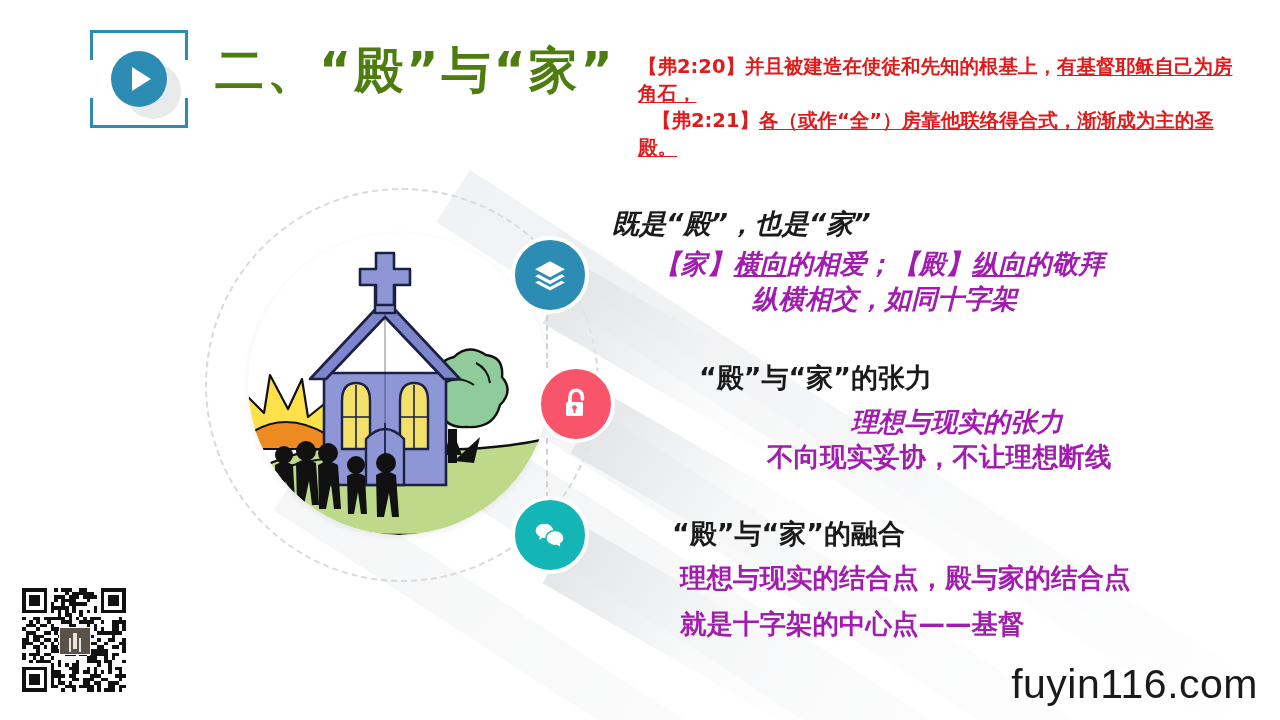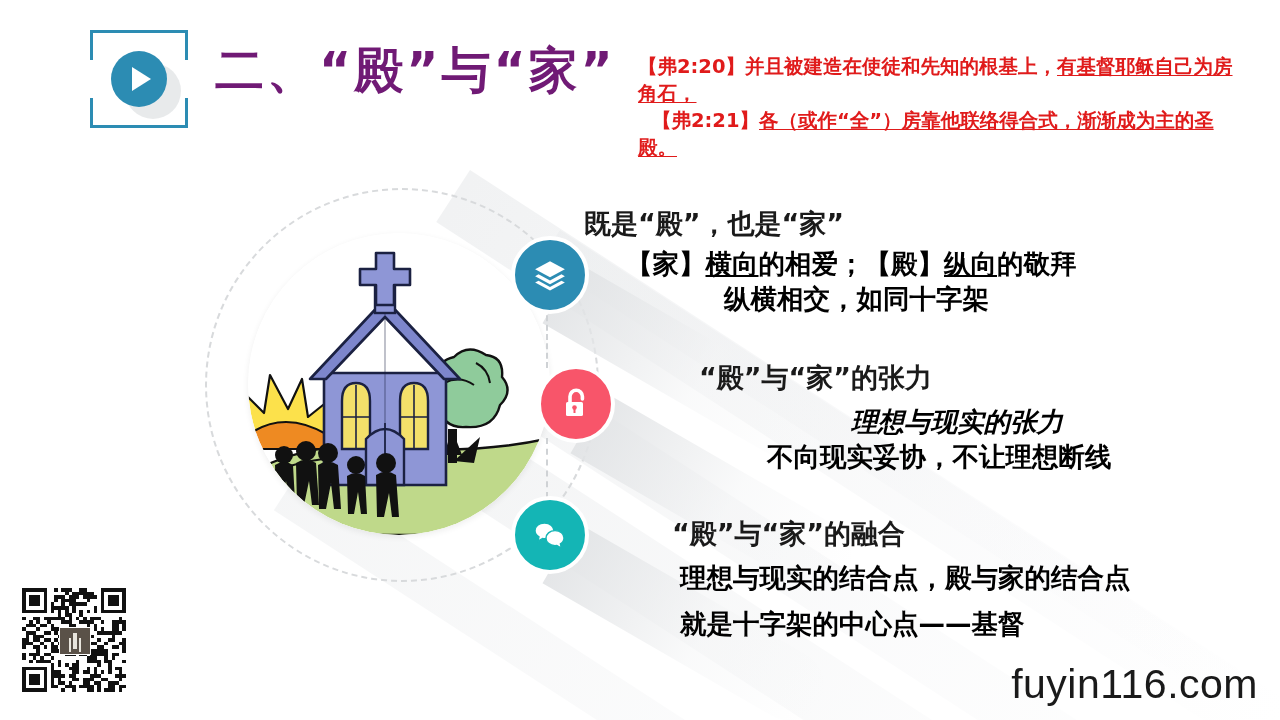--- a/index.html
+++ b/index.html
@@ -76,21 +76,21 @@
     border-color: transparent transparent transparent #ffffff;
   }
 
   .slide-title {
     position: absolute;
     left: 215px;
     top: 38px;
     font-size: 49px;
     font-weight: 700;
     letter-spacing: 3px;
-    color: #701a75;
+    color: #4d7c0f;
     white-space: nowrap;
     z-index: 4;
     font-family: "DejaVu Sans", "Liberation Sans", sans-serif;
   }
 
   .scripture {
     position: absolute;
     left: 638px;
     top: 54px;
     width: 604px;
@@ -168,27 +168,27 @@
   .blk .hd {
     font-size: 27px;
     font-weight: 700;
     color: #1a1a1a;
     line-height: 1.22;
     font-family: "DejaVu Sans", "Liberation Sans", sans-serif;
   }
   .blk .rd {
     font-size: 26.5px;
     font-weight: 700;
-    color: #000000;
+    color: #a21caf;
     line-height: 1.26;
     font-family: "DejaVu Sans", "Liberation Sans", sans-serif;
   }
   .blk .rd .u { text-decoration: underline; text-underline-offset: 2px; }
 
-  .blk-1 { left: 584px; top: 208px; }
+  .blk-1 { left: 612px; top: 208px; font-style: italic; }
   .blk-1 .r1 { margin-left: 42px; margin-top: 6px; }
   .blk-1 .r2 { margin-left: 140px; margin-top: 2px; }
 
   .blk-2 { left: 672px; top: 362px; margin-left: 27px; }
   .blk-2 .r1 { margin-left: 152px; margin-top: 10px; font-style: italic; }
   .blk-2 .r2 { margin-left: 68px; margin-top: 2px; }
 
   .blk-3 { left: 672px; top: 518px; }
   .blk-3 .r1 { margin-left: 8px; margin-top: 10px; }
   .blk-3 .r2 { margin-left: 8px; margin-top: 13px; }

